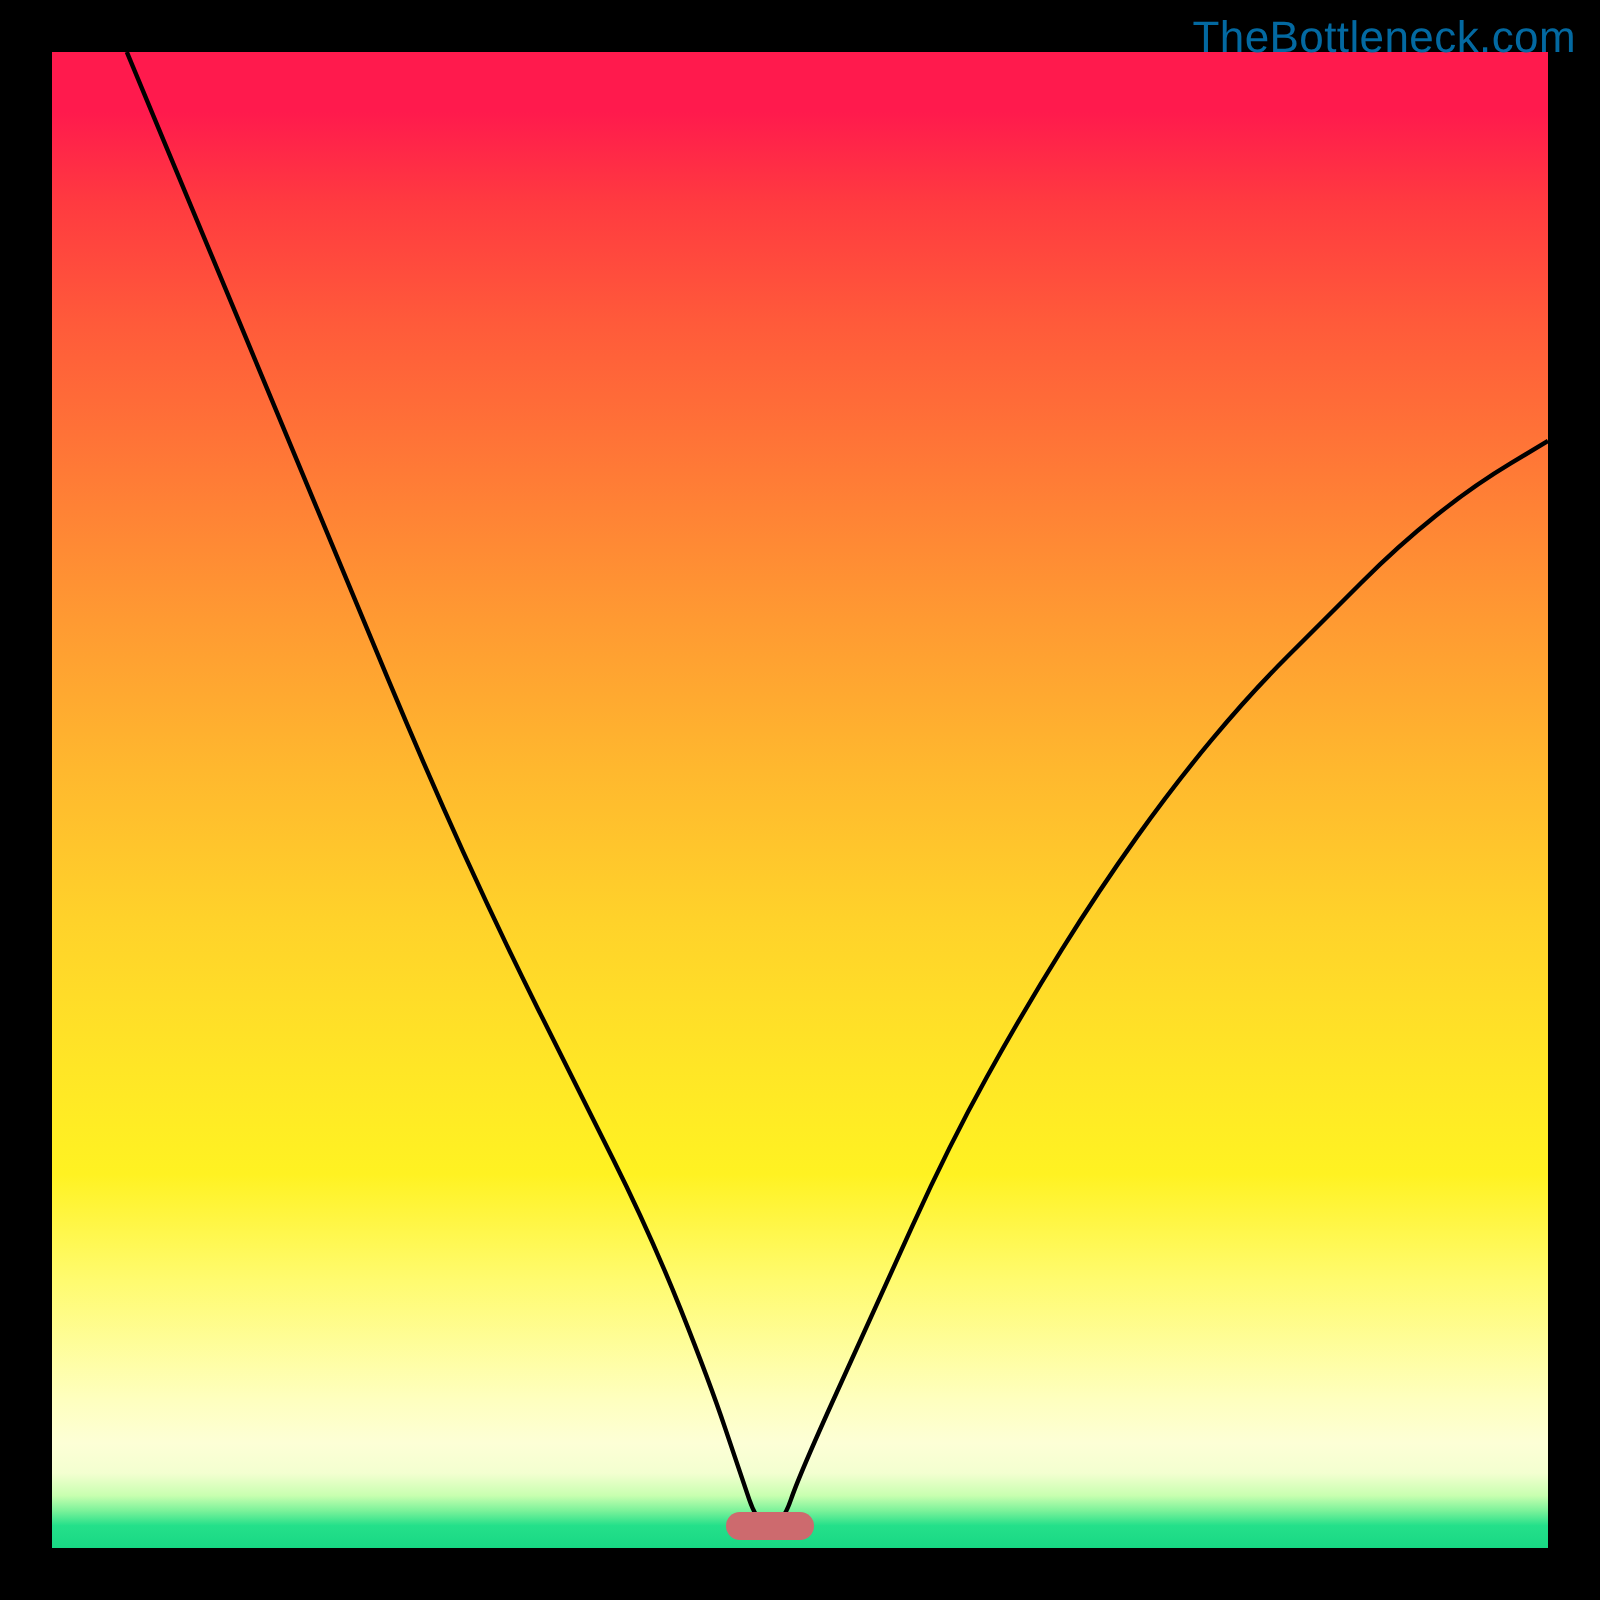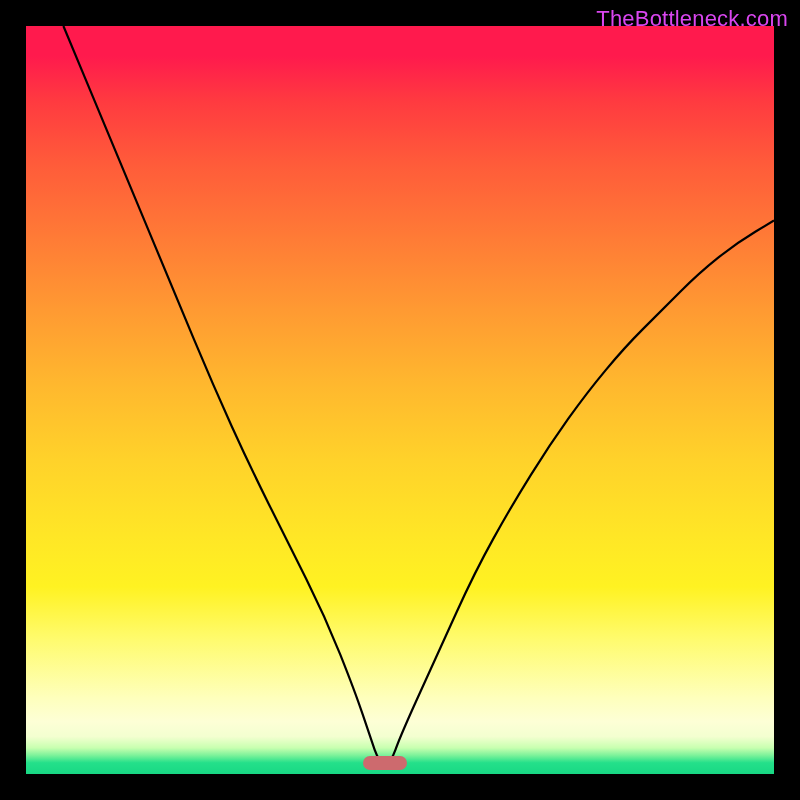--- a/index.html
+++ b/index.html
@@ -45,21 +45,21 @@
         #c8ffb0 96.5%,
         #7cf29a 97.5%,
         #24e08a 98.5%,
         #18d884 100%
       );
   }
   .watermark {
     position: absolute;
     top: 6px;
     right: 12px;
-    color: #d946ef;
+    color: #0369a1;
     font-size: 22px;
     letter-spacing: 0.2px;
     font-weight: 400;
   }
   svg.curve {
     position: absolute;
     left: 0;
     top: 0;
     width: 748px;
     height: 748px;

